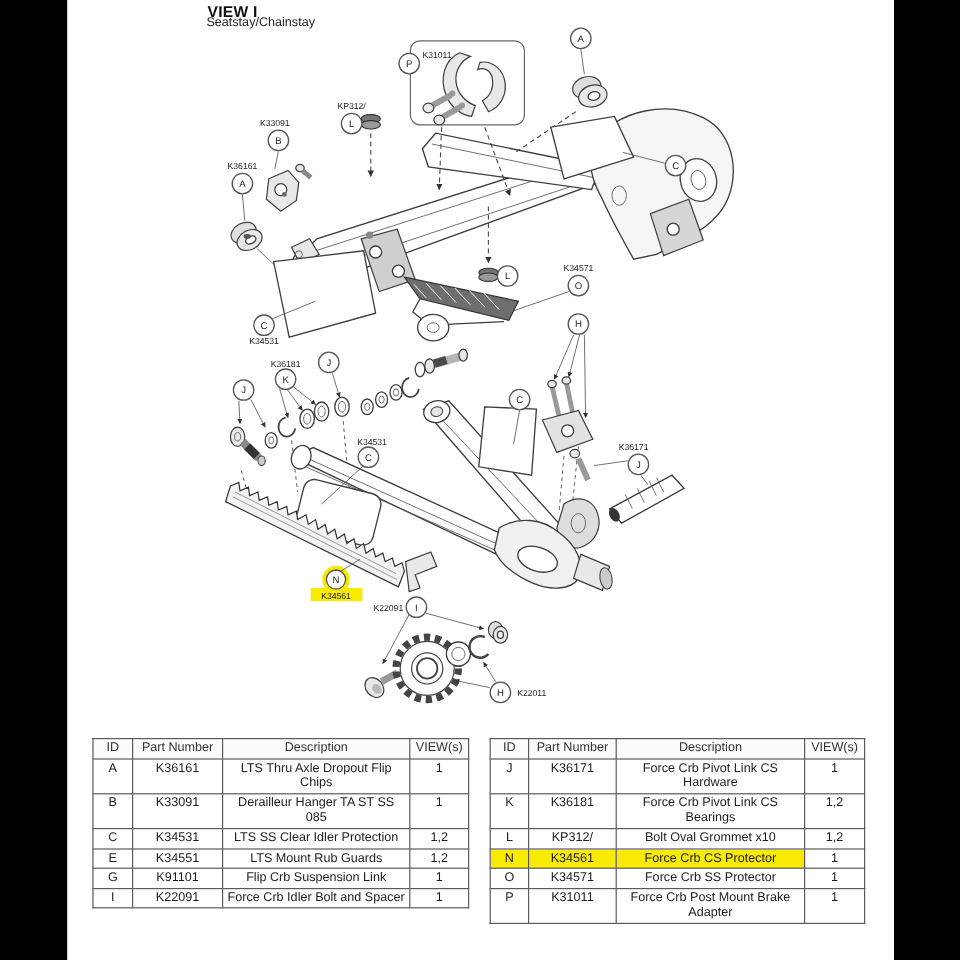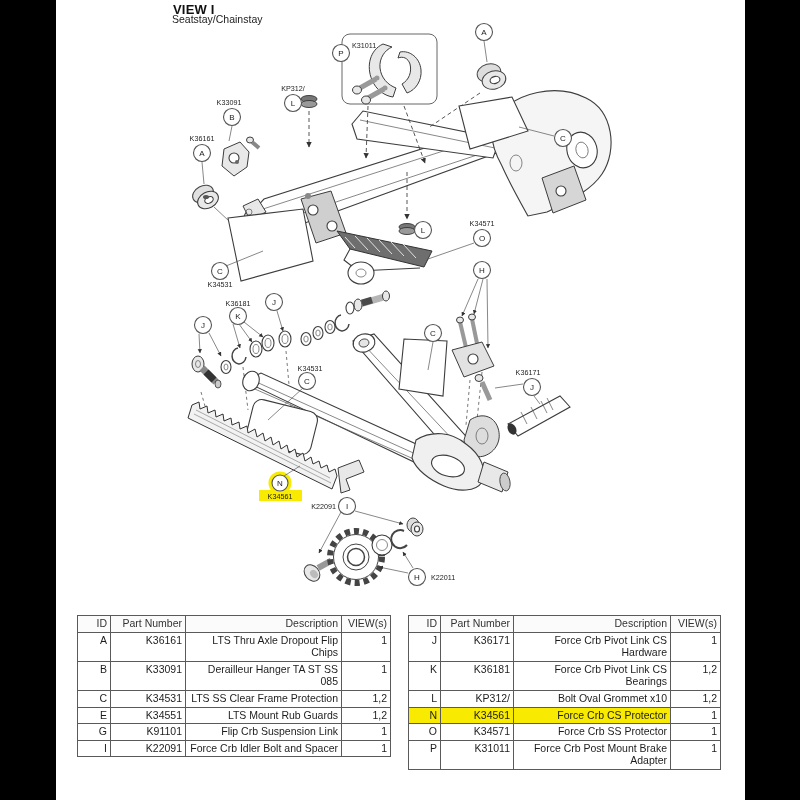--- a/index.html
+++ b/index.html
@@ -16,21 +16,21 @@
   .ln{stroke:#3d3d3d;stroke-width:1.1;fill:none;}
   .thin{stroke:#555;stroke-width:.7;fill:none;}
   .dash{stroke:#444;stroke-width:.9;fill:none;stroke-dasharray:4 3;}
   .dash2{stroke:#555;stroke-width:.8;fill:none;stroke-dasharray:3 3;}
   .wfill{fill:#fff;stroke:#3d3d3d;stroke-width:1.1;}
   .lgray{fill:#e8e8e8;stroke:#3d3d3d;stroke-width:1;}
   .mgray{fill:#d6d6d6;stroke:#3d3d3d;stroke-width:1;}
   .hl-fill{fill:#f8ea00;}
   table.parts{position:absolute;border-collapse:collapse;table-layout:fixed;
       font-size:10.5px;color:#1d1d1d;background:#fff;}
-  table.parts td,table.parts th{border:1px solid #5a5a5a;padding:1px 3px 2px;text-align:right;
+  table.parts td,table.parts th{border:1px solid #5a5a5a;padding:1px 3px 2px;text-align:center;
       vertical-align:top;font-weight:normal;line-height:1.2;overflow:hidden;}
   table.parts th{color:#333;background:#fbfbfb;}
   #tbl-left{left:77px;top:615px;width:313px;}
   #tbl-right{left:408px;top:615px;width:312px;}
   td.hl{background:#f8ea00;}
 </style>
 </head>
 <body>
 
 <div class="page"></div>
@@ -410,21 +410,21 @@
   </tr>
   <tr>
     <td>B</td>
     <td>K33091</td>
     <td>Derailleur Hanger TA ST SS 085</td>
     <td>1</td>
   </tr>
   <tr>
     <td>C</td>
     <td>K34531</td>
-    <td>LTS SS Clear Frame Protection</td>
+    <td>LTS SS Clear Idler Protection</td>
     <td>1,2</td>
   </tr>
   <tr>
     <td>E</td>
     <td>K34551</td>
     <td>LTS Mount Rub Guards</td>
     <td>1,2</td>
   </tr>
   <tr>
     <td>G</td>

